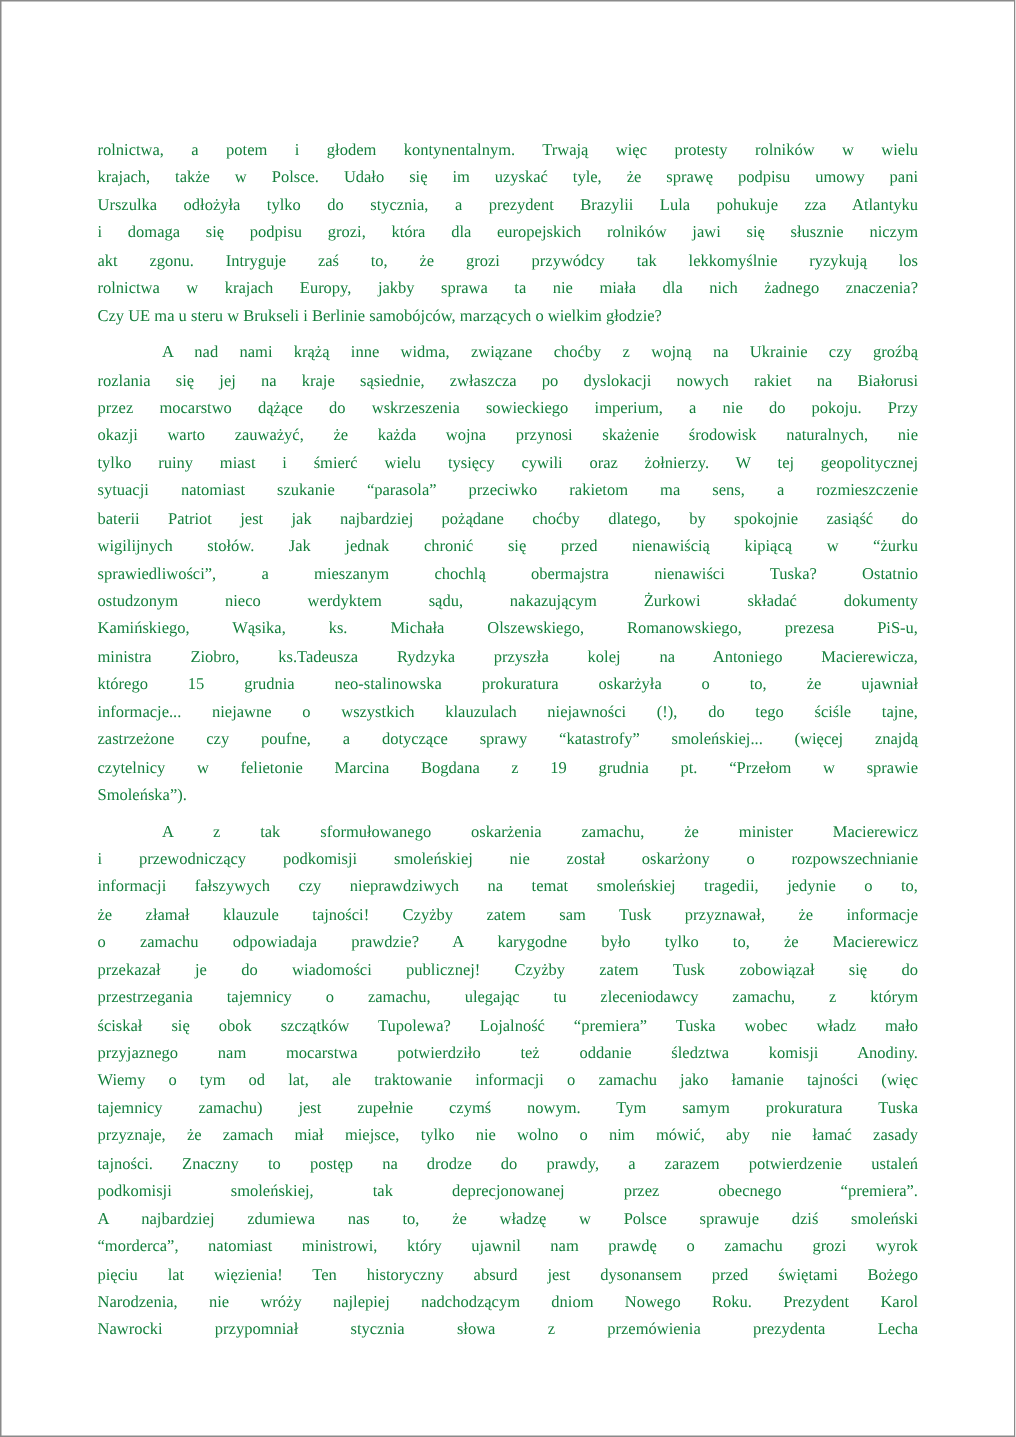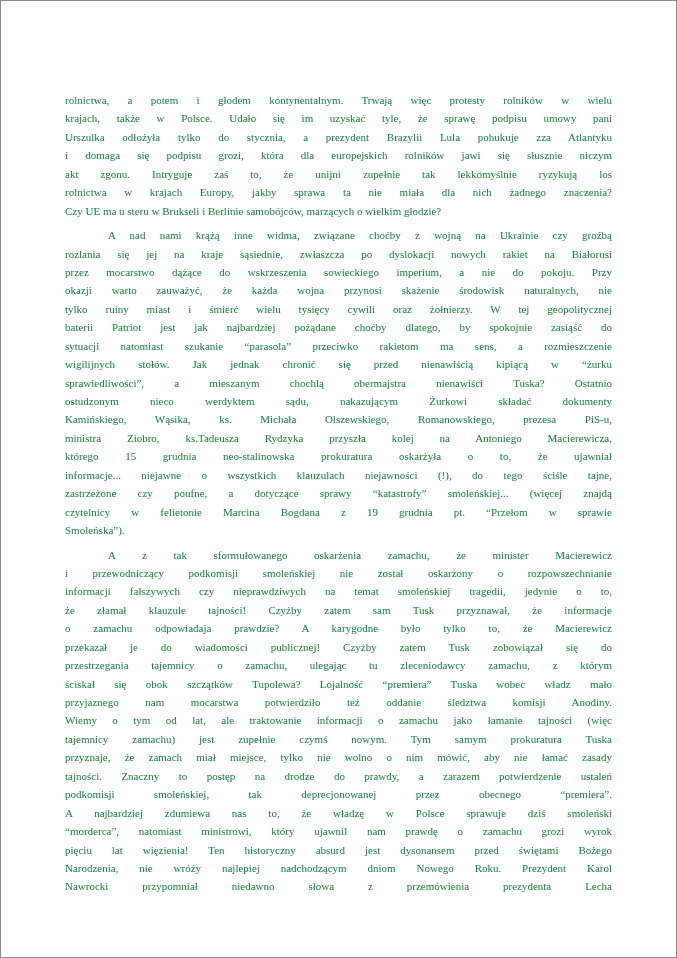--- a/index.html
+++ b/index.html
@@ -56,33 +56,33 @@
 <body>
 
 <div class="page">
   <div class="content">
 
     <div class="para">
       <span class="line">rolnictwa, a potem i głodem kontynentalnym. Trwają więc protesty rolników w wielu</span>
       <span class="line">krajach, także w Polsce. Udało się im uzyskać tyle, że sprawę podpisu umowy pani</span>
       <span class="line">Urszulka odłożyła tylko do stycznia, a prezydent Brazylii Lula pohukuje zza Atlantyku</span>
       <span class="line">i domaga się podpisu grozi, która dla europejskich rolników jawi się słusznie niczym</span>
-      <span class="line">akt zgonu. Intryguje zaś to, że unijni zupełnie tak lekkomyślnie ryzykują los</span>
+      <span class="line">akt zgonu. Intryguje zaś to, że grozi przywódcy tak lekkomyślnie ryzykują los</span>
       <span class="line">rolnictwa w krajach Europy, jakby sprawa ta nie miała dla nich żadnego znaczenia?</span>
       <span class="line last">Czy UE ma u steru w Brukseli i Berlinie samobójców, marzących o wielkim głodzie?</span>
     </div>
 
     <div class="para">
       <span class="line indent">A nad nami krążą inne widma, związane choćby z wojną na Ukrainie czy groźbą</span>
       <span class="line">rozlania się jej na kraje sąsiednie, zwłaszcza po dyslokacji nowych rakiet na Białorusi</span>
       <span class="line">przez mocarstwo dążące do wskrzeszenia sowieckiego imperium, a nie do pokoju. Przy</span>
       <span class="line">okazji warto zauważyć, że każda wojna przynosi skażenie środowisk naturalnych, nie</span>
       <span class="line">tylko ruiny miast i śmierć wielu tysięcy cywili oraz żołnierzy. W tej geopolitycznej</span>
+      <span class="line">sytuacji natomiast szukanie “parasola” przeciwko rakietom ma sens, a rozmieszczenie</span>
       <span class="line">baterii Patriot jest jak najbardziej pożądane choćby dlatego, by spokojnie zasiąść do</span>
-      <span class="line">sytuacji natomiast szukanie “parasola” przeciwko rakietom ma sens, a rozmieszczenie</span>
       <span class="line">wigilijnych stołów. Jak jednak chronić się przed nienawiścią kipiącą w “żurku</span>
       <span class="line">sprawiedliwości”, a mieszanym chochlą obermajstra nienawiści Tuska? Ostatnio</span>
       <span class="line">ostudzonym nieco werdyktem sądu, nakazującym Żurkowi składać dokumenty</span>
       <span class="line">Kamińskiego, Wąsika, ks. Michała Olszewskiego, Romanowskiego, prezesa PiS-u,</span>
       <span class="line">ministra Ziobro, ks.Tadeusza Rydzyka przyszła kolej na Antoniego Macierewicza,</span>
       <span class="line">którego 15 grudnia neo-stalinowska prokuratura oskarżyła o to, że ujawniał</span>
       <span class="line">informacje... niejawne o wszystkich klauzulach niejawności (!), do tego ściśle tajne,</span>
       <span class="line">zastrzeżone czy poufne, a dotyczące sprawy “katastrofy” smoleńskiej... (więcej znajdą</span>
       <span class="line">czytelnicy w felietonie Marcina Bogdana z 19 grudnia pt. “Przełom w sprawie</span>
       <span class="line last">Smoleńska”).</span>
@@ -100,17 +100,17 @@
       <span class="line">przyjaznego nam mocarstwa potwierdziło też oddanie śledztwa komisji Anodiny.</span>
       <span class="line">Wiemy o tym od lat, ale traktowanie informacji o zamachu jako łamanie tajności (więc</span>
       <span class="line">tajemnicy  zamachu) jest zupełnie czymś nowym. Tym samym prokuratura Tuska</span>
       <span class="line">przyznaje, że zamach miał miejsce, tylko nie wolno o nim mówić, aby nie łamać zasady</span>
       <span class="line">tajności. Znaczny to postęp na drodze do prawdy, a zarazem potwierdzenie ustaleń</span>
       <span class="line">podkomisji smoleńskiej, tak deprecjonowanej przez obecnego “premiera”.</span>
       <span class="line">A najbardziej zdumiewa nas to, że władzę w Polsce sprawuje dziś smoleński</span>
       <span class="line">“morderca”, natomiast ministrowi, który ujawnil nam prawdę o zamachu grozi wyrok</span>
       <span class="line">pięciu lat więzienia! Ten historyczny absurd jest dysonansem przed świętami Bożego</span>
       <span class="line">Narodzenia, nie wróży najlepiej nadchodzącym dniom Nowego Roku. Prezydent Karol</span>
-      <span class="line">Nawrocki przypomniał niedawno słowa z przemówienia prezydenta Lecha</span>
+      <span class="line">Nawrocki przypomniał stycznia słowa z przemówienia prezydenta Lecha</span>
     </div>
 
   </div>
 </div>
 
 </body></html>

